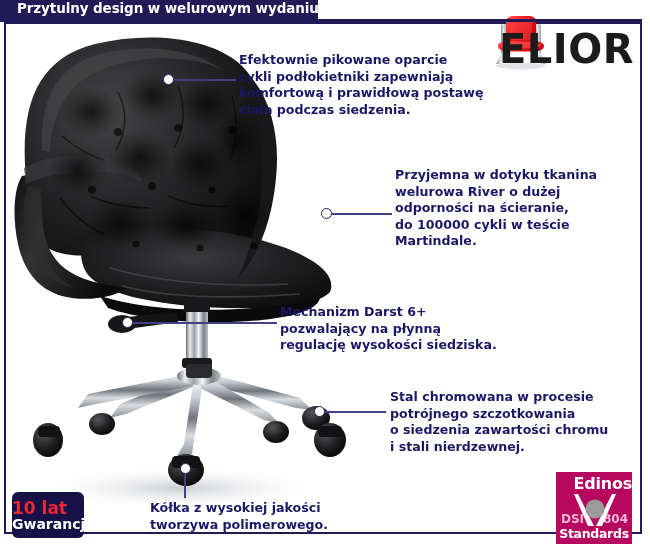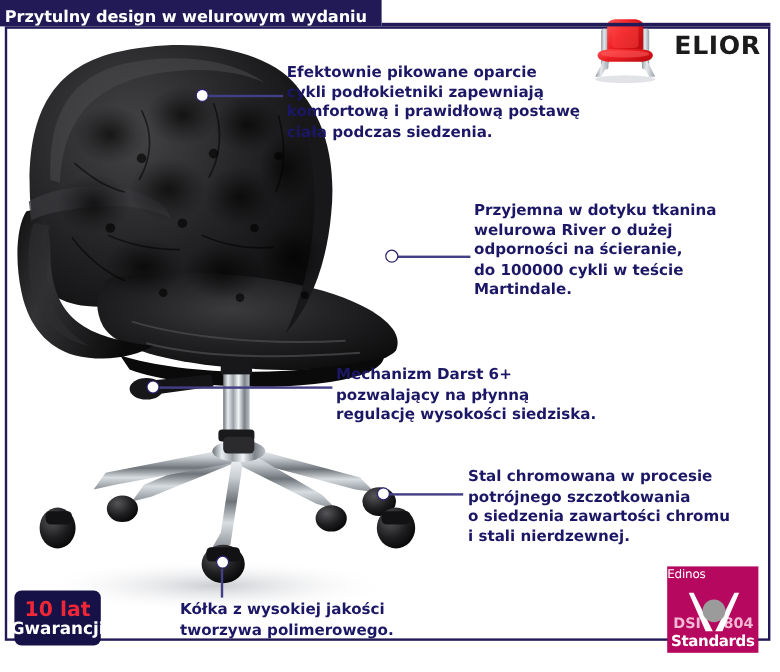--- a/index.html
+++ b/index.html
@@ -15,64 +15,64 @@
   .frame{
     position:absolute;left:4px;top:22px;width:638px;height:512px;
     border:2px solid #211a56;box-sizing:border-box;background:#ffffff;
   }
 
   
   .banner{
     position:absolute;left:0;top:0;width:318px;height:22px;
     background:#211a56;color:#ffffff;
     font-size:13.5px;font-weight:bold;
-    display:flex;align-items:flex-end;padding-left:4px;box-sizing:border-box;
+    display:flex;align-items:flex-start;padding-left:17px;box-sizing:border-box;
     letter-spacing:-0.1px;white-space:nowrap;z-index:6;
   }
   .banner-rule{
     position:absolute;left:318px;top:19px;width:324px;height:3px;
     background:#211a56;z-index:6;
   }
 
   
   .logo{position:absolute;left:486px;top:14px;width:152px;height:56px;z-index:5;}
   .logo-word{
     position:absolute;right:4px;top:12px;
-    font-size:21px;font-weight:bold;color:#1b1b1b;letter-spacing:0.5px;
+    font-size:40px;font-weight:bold;color:#1b1b1b;letter-spacing:0.5px;
     font-family:"DejaVu Sans","Liberation Sans",sans-serif;
   }
 
   
   .callout{position:absolute;color:#1b1765;font-size:12.6px;font-weight:bold;line-height:16.6px;z-index:5;}
   .callout div{white-space:nowrap;}
 
   
   .lead{position:absolute;background:#433f86;z-index:4;}
   .dot{
     position:absolute;width:11px;height:11px;border-radius:50%;
     background:#ffffff;border:1.5px solid #2a2270;box-sizing:border-box;z-index:5;
   }
 
   
   .warranty{
     position:absolute;left:12px;top:492px;width:72px;height:46px;
     background:#161248;border-radius:6px;z-index:6;
-    display:flex;flex-direction:column;align-items:center;justify-content:center;
+    display:flex;flex-direction:column;justify-content:center;
   }
   .warranty .w1{color:#ef2636;font-size:17px;font-weight:bold;line-height:18px;}
   .warranty .w2{color:#ffffff;font-size:14px;font-weight:bold;line-height:15px;}
 
   
   .edinos{
     position:absolute;left:556px;top:472px;width:76px;height:72px;
     background:#b5085e;z-index:6;overflow:hidden;
   }
   .ed-top{
-    position:absolute;top:2px;left:0;width:100%;text-align:left;
-    color:#ffffff;font-size:10px;font-weight:normal;letter-spacing:-0.2px;
+    position:absolute;top:2px;left:0;width:100%;text-align:right;
+    color:#ffffff;font-size:16px;font-weight:bold;letter-spacing:-0.2px;
   }
   .ed-dsi{position:absolute;left:5px;top:40px;color:#f2b8d3;font-size:12px;font-weight:bold;text-align:right;}
   .ed-804{position:absolute;right:4px;top:40px;color:#f2b8d3;font-size:12px;font-weight:bold;}
   .ed-std{
     position:absolute;bottom:3px;left:0;width:100%;text-align:center;
     color:#ffffff;font-size:12.5px;font-weight:bold;letter-spacing:-0.3px;
   }
   .ed-v{position:absolute;left:16px;top:20px;z-index:1;}
 </style>
 </head>

